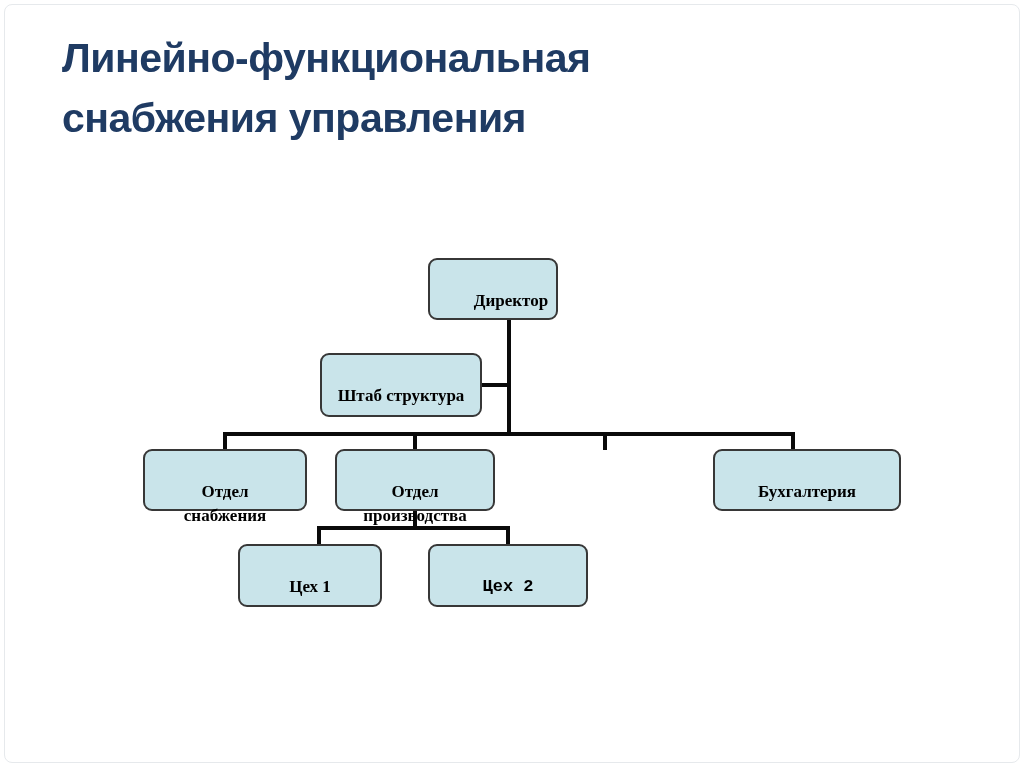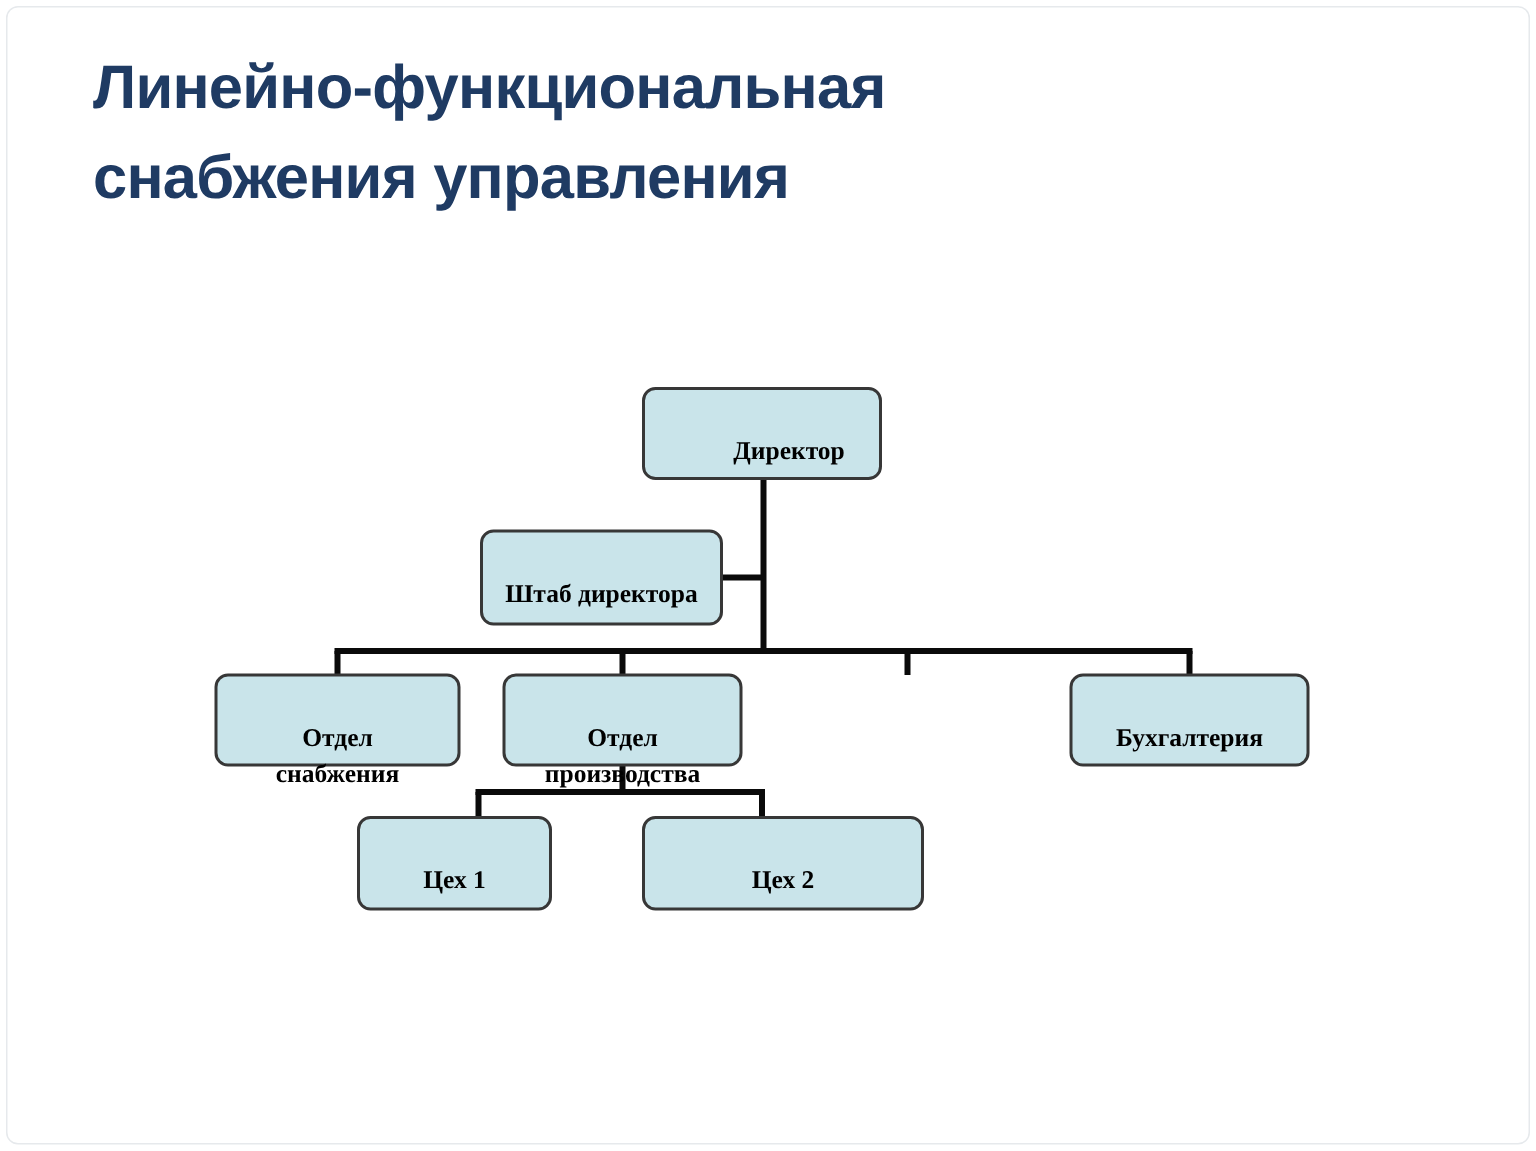--- a/index.html
+++ b/index.html
@@ -48,28 +48,28 @@
     font-weight: 700;
     font-size: 17px;
     line-height: 24px;
     color: #000000;
     white-space: pre-line;
   }
 
   .line { position: absolute; background: var(--connector, #0a0a0a); }
 
   
-  #nd-director   { left: 428px; top: 258px; width: 160px; height: 62px; padding-left: 36px; }
+  #nd-director   { left: 428px; top: 258px; width: 130px; height: 62px; padding-left: 36px; }
   #nd-staff      { left: 320px; top: 353px; width: 162px; height: 64px; }
   #nd-supply     { left: 143px; top: 449px; width: 164px; height: 62px; }
   #nd-production { left: 335px; top: 449px; width: 160px; height: 62px; }
   #nd-sales      { left: 525px; top: 449px; width: 161px; height: 62px; }
-  #nd-accounting { left: 713px; top: 449px; width: 160px; height: 62px; }
-  #nd-shop1      { left: 238px; top: 544px; width: 130px; height: 63px; text-align: center; }
-  #nd-shop2      { left: 428px; top: 544px; width: 188px; height: 63px; }
+  #nd-accounting { left: 713px; top: 449px; width: 188px; height: 62px; }
+  #nd-shop1      { left: 238px; top: 544px; width: 144px; height: 63px; text-align: center; }
+  #nd-shop2      { left: 428px; top: 544px; width: 160px; height: 63px; font-family: Liberation Mono, monospace; }
 
   
   #ln-trunk           { left: 507px; top: 318px; width: 4px;   height: 118px; }
   #ln-staff           { left: 480px; top: 383px; width: 29px;  height: 4px;  }
   #ln-bus             { left: 223px; top: 432px; width: 572px; height: 4px;  }
   #ln-drop-supply     { left: 223px; top: 434px; width: 4px;   height: 16px; }
   #ln-drop-production { left: 413px; top: 434px; width: 4px;   height: 16px; }
   #ln-drop-sales      { left: 603px; top: 434px; width: 4px;   height: 16px; }
   #ln-drop-accounting { left: 791px; top: 434px; width: 4px;   height: 16px; }
   #ln-prod-down       { left: 413px; top: 509px; width: 4px;   height: 19px; }
@@ -97,21 +97,21 @@
     <div class="line" id="ln-drop-accounting"></div>
     <div class="line" id="ln-prod-down"></div>
     <div class="line" id="ln-subbus"></div>
     <div class="line" id="ln-drop-shop1"></div>
     <div class="line" id="ln-drop-shop2"></div>
 
     <div class="node" id="nd-director">
       <span>Директор</span>
     </div>
     <div class="node" id="nd-staff">
-      <span>Штаб директора</span>
+      <span>Штаб структура</span>
     </div>
     <div class="node" id="nd-supply">
       <span>Отдел
 снабжения</span>
     </div>
     <div class="node" id="nd-production">
       <span>Отдел
 производства</span>
     </div>
     <div class="node" id="nd-accounting">

